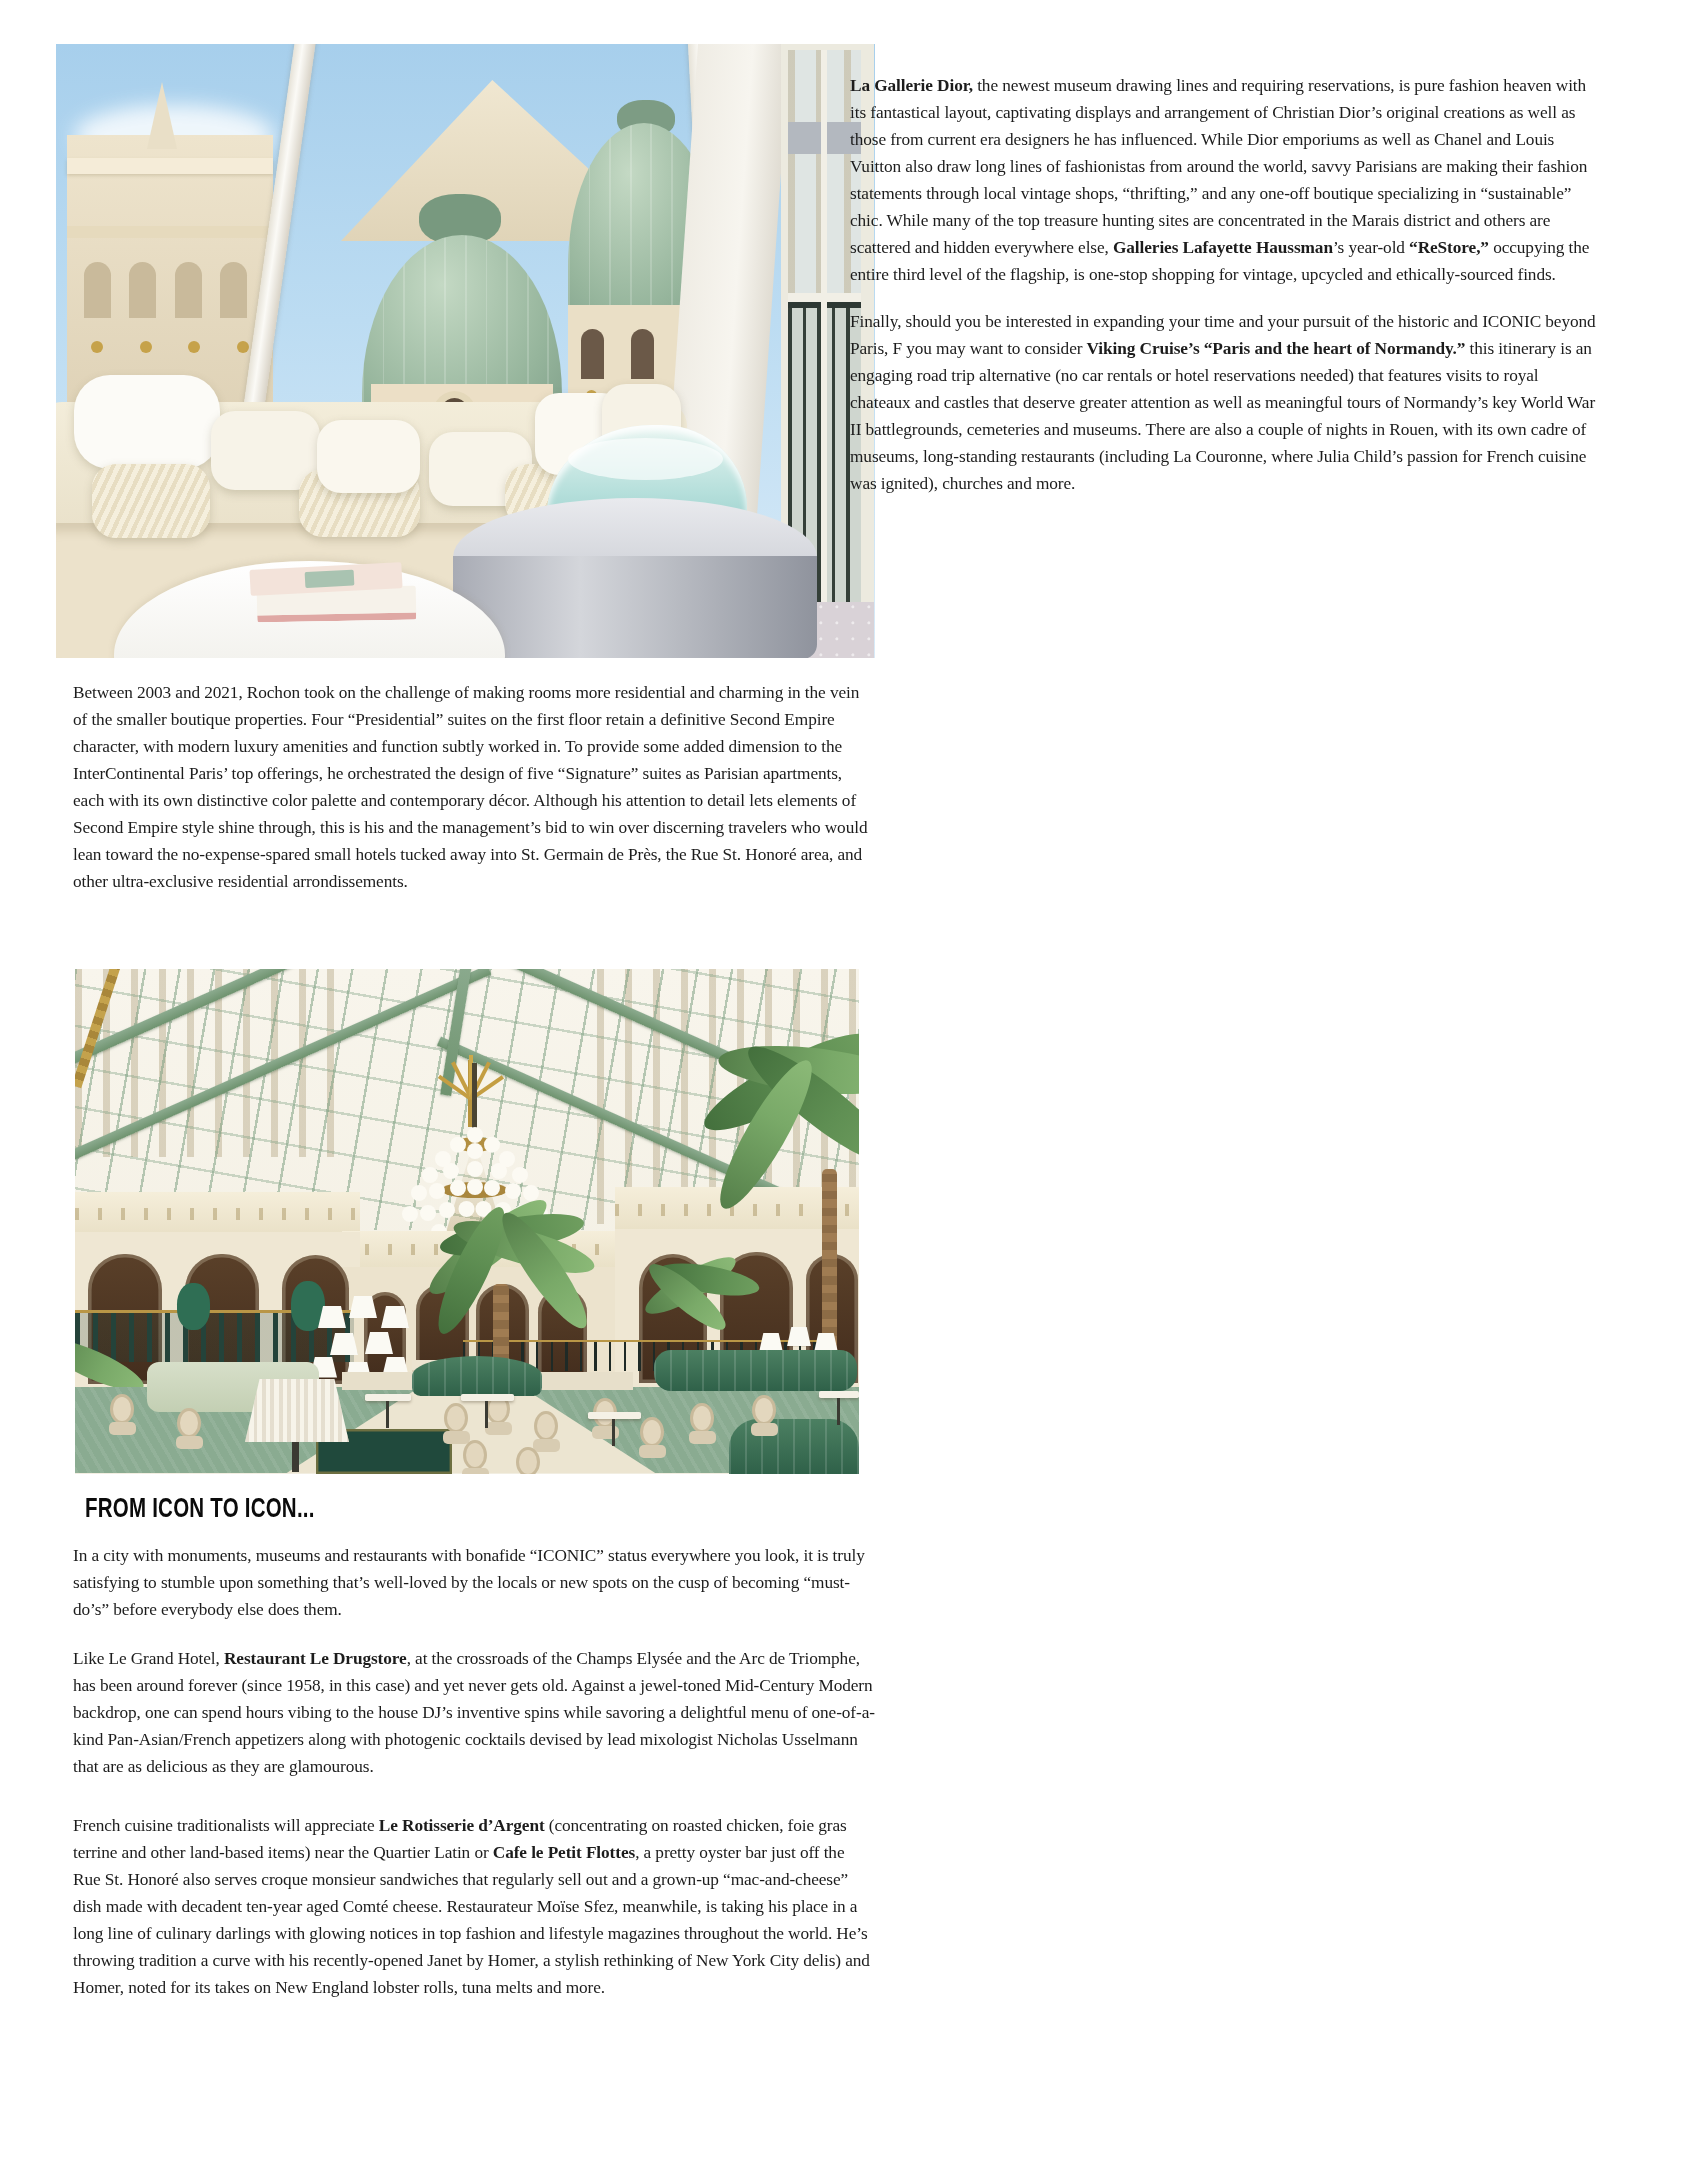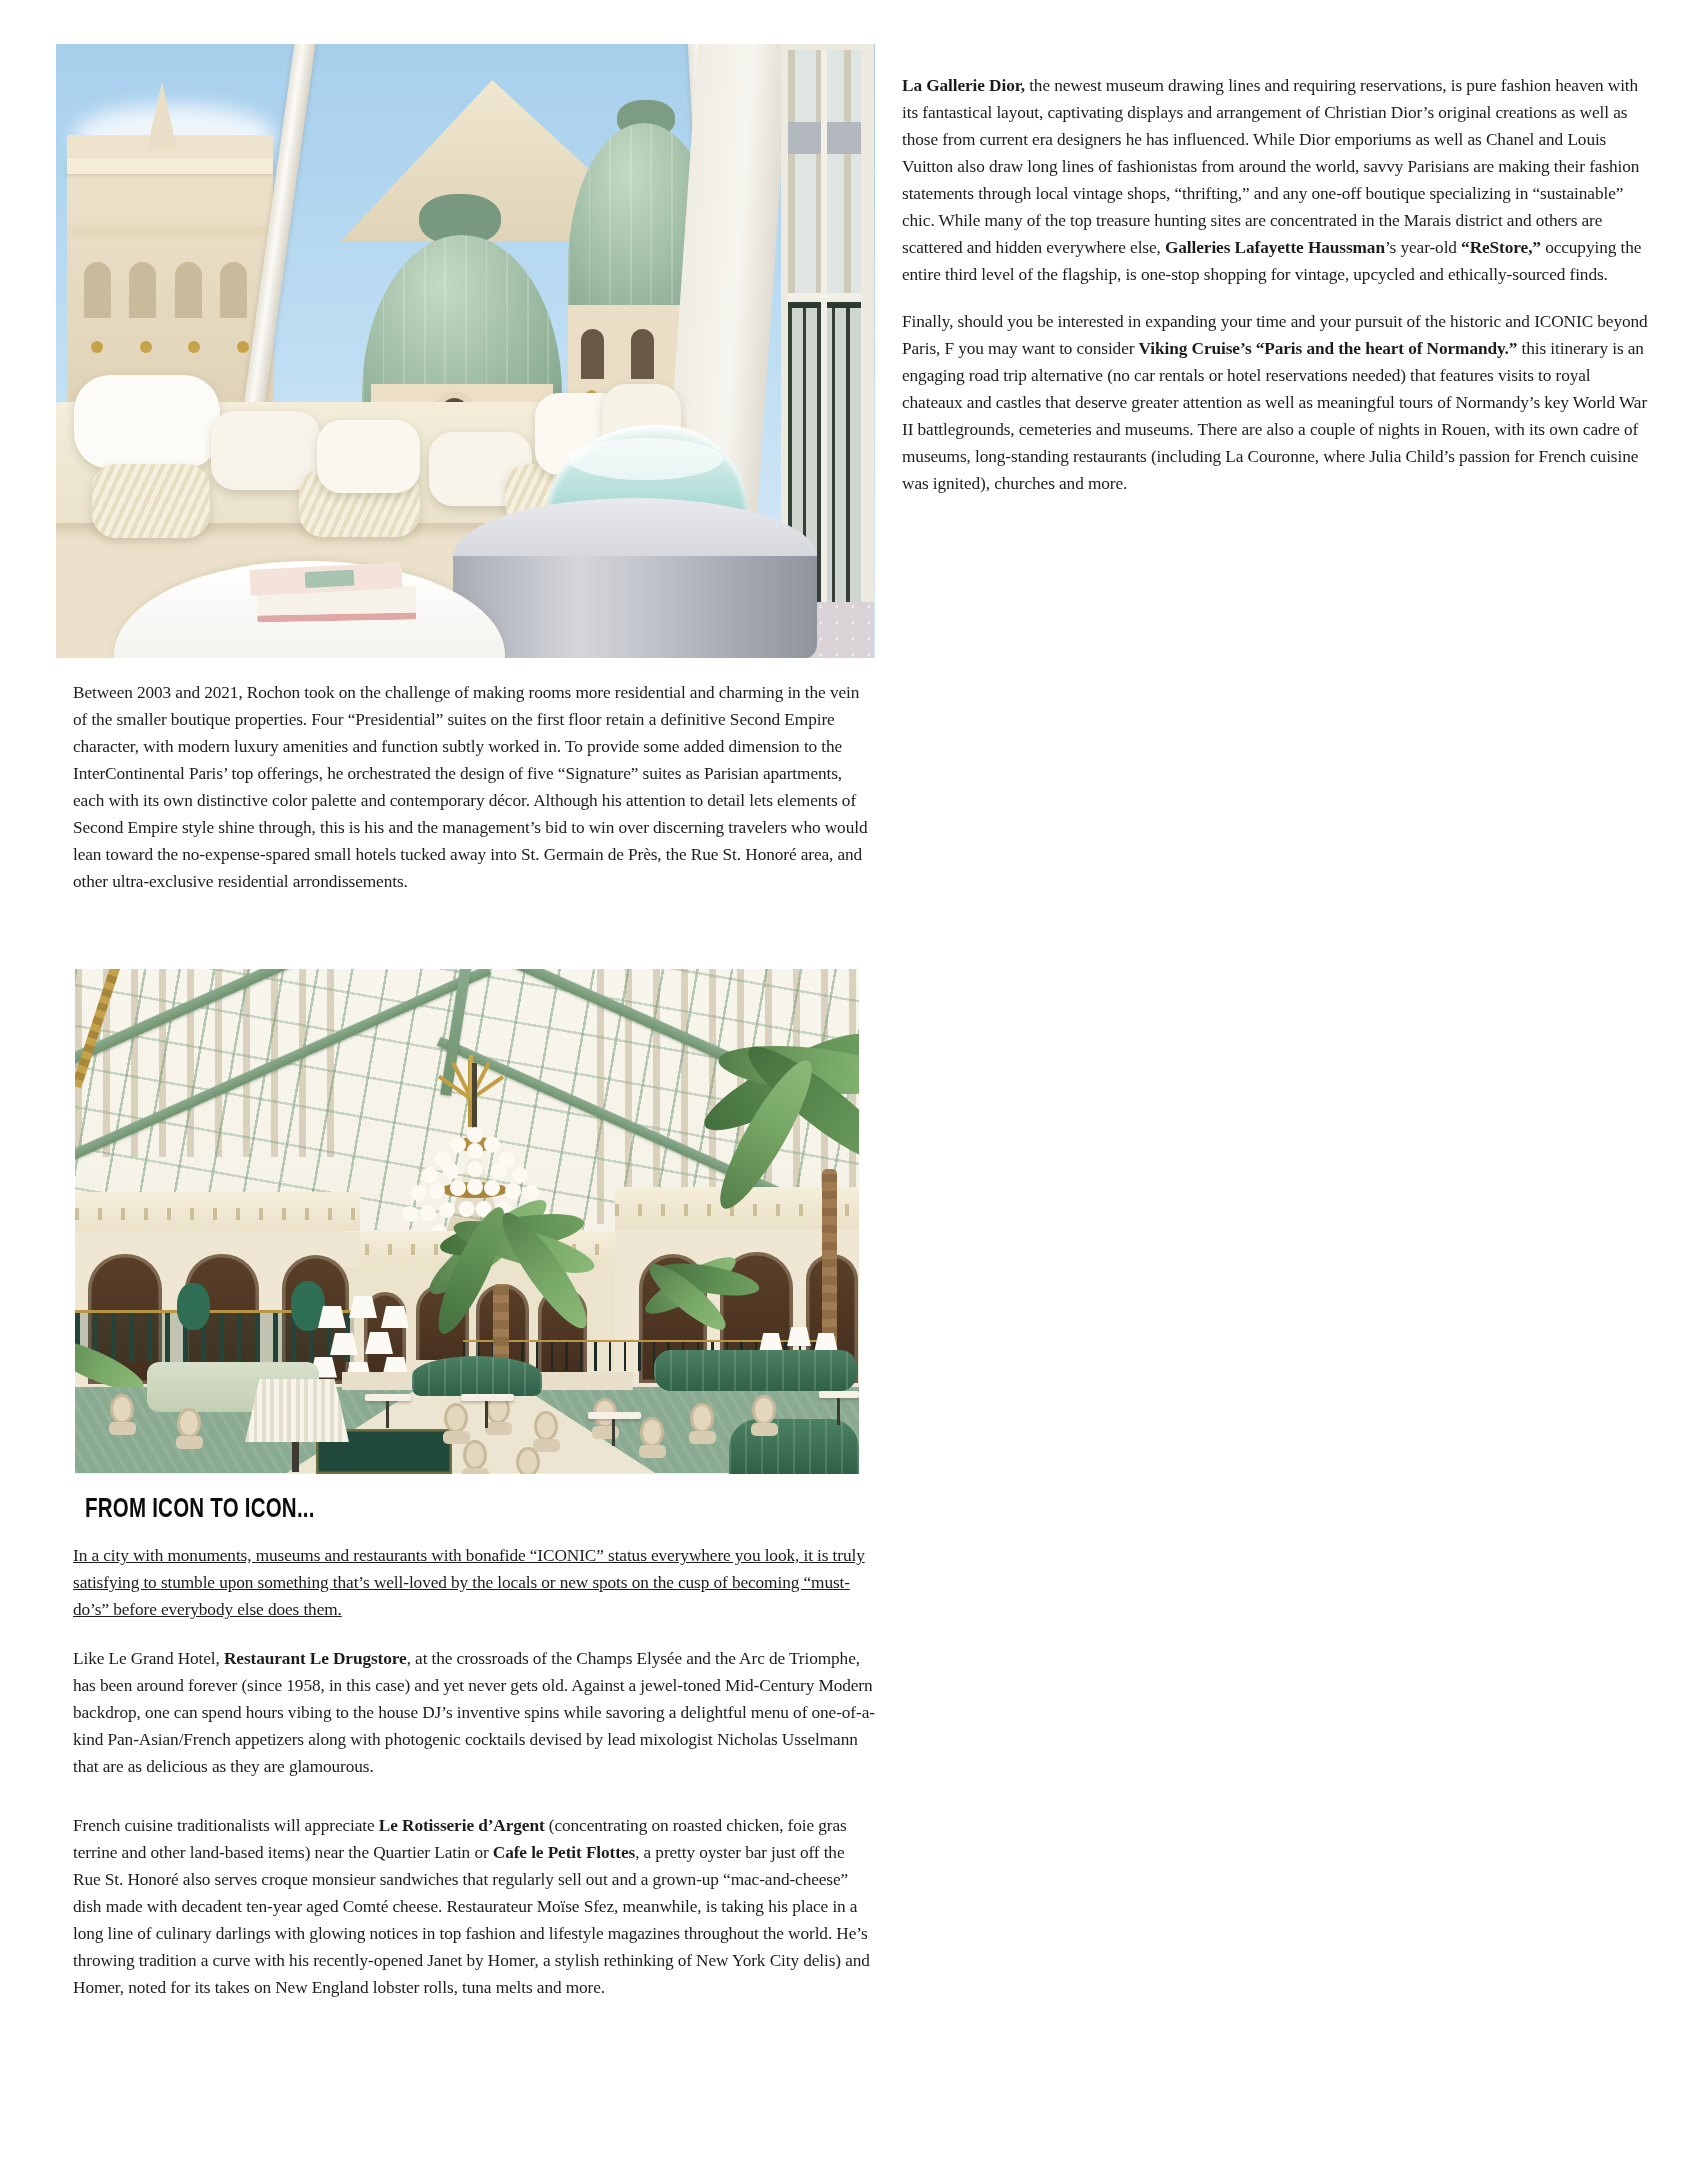--- a/index.html
+++ b/index.html
@@ -130,21 +130,21 @@
     <div class="ph" style="left:397px;top:454px;width:364px;height:118px;border-radius:50%;background:linear-gradient(180deg,#e9eaee,#c3c6cd);"></div>
     <div class="ph" style="left:397px;top:512px;width:364px;height:103px;border-radius:0 0 14.6px 14.6px;background:linear-gradient(90deg,#a8abb4,#d4d6db 35%,#8f939d);"></div>
 
     <div class="ph" style="left:58px;top:517px;width:391px;height:188px;border-radius:50%;background:linear-gradient(180deg,#ffffff,#efeee8 70%,#e2e0d8);box-shadow:0 -2.4px 6px rgba(150,140,110,.18);"></div>
     <div class="ph" style="left:201px;top:543px;width:159px;height:27px;border-radius:2.4px;background:#f6f2ea;border-bottom:7.3px solid #dfa8a4;transform:rotate(-1deg);"></div>
     <div class="ph" style="left:194px;top:522px;width:152px;height:25.5px;border-radius:2.4px;background:#f3e3da;transform:rotate(-3deg);">
       <div class="ph" style="left:55px;top:4.9px;width:49px;height:16px;background:#a9c3b1;border-radius:1.8px;"></div>
     </div>
   </div>
 
-  <div class="abs body-text" style="left:902px;top:72px;width:752px;">
+  <div class="abs body-text" style="left:850px;top:72px;width:752px;">
     <p><b>La Gallerie Dior,</b><span> the newest museum drawing lines and requiring reservations, is pure fashion heaven with its fantastical layout, captivating displays and arrangement of Christian Dior’s original creations as well as those from current era designers he has influenced. While Dior emporiums as well as Chanel and Louis Vuitton also draw long lines of fashionistas from around the world, savvy Parisians are making their fashion statements through local vintage shops, “thrifting,” and any one-off boutique specializing in “sustainable” chic. While many of the top treasure hunting sites are concentrated in the Marais district and others are scattered and hidden everywhere else, </span><b>Galleries Lafayette Haussman</b><span>’s year-old </span><b>“ReStore,”</b><span> occupying the entire third level of the flagship, is one-stop shopping for vintage, upcycled and ethically-sourced finds.</span></p>
     <p><span>Finally, should you be interested in expanding your time and your pursuit of the historic and ICONIC beyond Paris, F you may want to consider </span><b>Viking Cruise’s “Paris and the heart of Normandy.”</b><span> this itinerary is an engaging road trip alternative (no car rentals or hotel reservations needed) that features visits to royal chateaux and castles that deserve greater attention as well as meaningful tours of Normandy’s key World War II battlegrounds, cemeteries and museums. There are also a couple of nights in Rouen, with its own cadre of museums, long-standing restaurants (including La Couronne, where Julia Child’s passion for French cuisine was ignited), churches and more.</span></p>
   </div>
 
   <div class="abs body-text" style="left:73px;top:679px;width:802px;"><span>Between 2003 and 2021, Rochon took on the challenge of making rooms more residential and charming in the vein of the smaller boutique properties. Four “Presidential” suites on the first floor retain a definitive Second Empire character, with modern luxury amenities and function subtly worked in. To provide some added dimension to the InterContinental Paris’ top offerings, he orchestrated the design of five “Signature” suites as Parisian apartments, each with its own distinctive color palette and contemporary décor. Although his attention to detail lets elements of Second Empire style shine through, this is his and the management’s bid to win over discerning travelers who would lean toward the no-expense-spared small hotels tucked away into St. Germain de Près, the Rue St. Honoré area, and other ultra-exclusive residential arrondissements.</span></div>
 
   <div class="photo" style="left:75px;top:969px;width:784px;height:505px;" title="Glass-roofed atrium lounge with palm trees and green velvet seating">
     <div class="ph p2-bg"></div>
     <div class="ph facade facade-stripes" style="left:0;top:0;width:261px;height:188px;"></div>
     <div class="ph facade facade-stripes" style="left:522px;top:0;width:262px;height:255px;"></div>
@@ -312,18 +312,18 @@
     <div class="mtable" style="left:290px;top:425px;width:46px;">
         <div class="top"></div>
         <div class="leg"></div>
       </div>
   </div>
 
   <div class="abs" style="left:85px;top:1491px;">
     <div class="heading">FROM ICON TO ICON...</div>
   </div>
 
-  <div class="abs body-text" style="left:73px;top:1542px;width:802px;text-decoration:underline;"><span>In a city with monuments, museums and restaurants with bonafide “ICONIC” status everywhere you look, it is truly satisfying to stumble upon something that’s well-loved by the locals or new spots on the cusp of becoming “must-do’s” before everybody else does them.</span></div>
+  <div class="abs body-text" style="left:73px;top:1542px;width:802px;"><span>In a city with monuments, museums and restaurants with bonafide “ICONIC” status everywhere you look, it is truly satisfying to stumble upon something that’s well-loved by the locals or new spots on the cusp of becoming “must-do’s” before everybody else does them.</span></div>
   <div class="abs body-text" style="left:73px;top:1645px;width:802px;"><span>Like Le Grand Hotel, </span><b>Restaurant Le Drugstore</b><span>, at the crossroads of the Champs Elysée and the Arc de Triomphe, has been around forever (since 1958, in this case) and yet never gets old. Against a jewel-toned Mid-Century Modern backdrop, one can spend hours vibing to the house DJ’s inventive spins while savoring a delightful menu of one-of-a-kind Pan-Asian/French appetizers along with photogenic cocktails devised by lead mixologist Nicholas Usselmann that are as delicious as they are glamourous.</span></div>
   <div class="abs body-text" style="left:73px;top:1812px;width:802px;"><span>French cuisine traditionalists will appreciate </span><b>Le Rotisserie d’Argent</b><span> (concentrating on roasted chicken, foie gras terrine and other land-based items) near the Quartier Latin or </span><b>Cafe le Petit Flottes</b><span>, a pretty oyster bar just off the Rue St. Honoré also serves croque monsieur sandwiches that regularly sell out and a grown-up “mac-and-cheese” dish made with decadent ten-year aged Comté cheese. Restaurateur Moïse Sfez, meanwhile, is taking his place in a long line of culinary darlings with glowing notices in top fashion and lifestyle magazines throughout the world. He’s throwing tradition a curve with his recently-opened Janet by Homer, a stylish rethinking of New York City delis) and Homer, noted for its takes on New England lobster rolls, tuna melts and more.</span></div>
 
 </div>
 
 
 </body></html>

